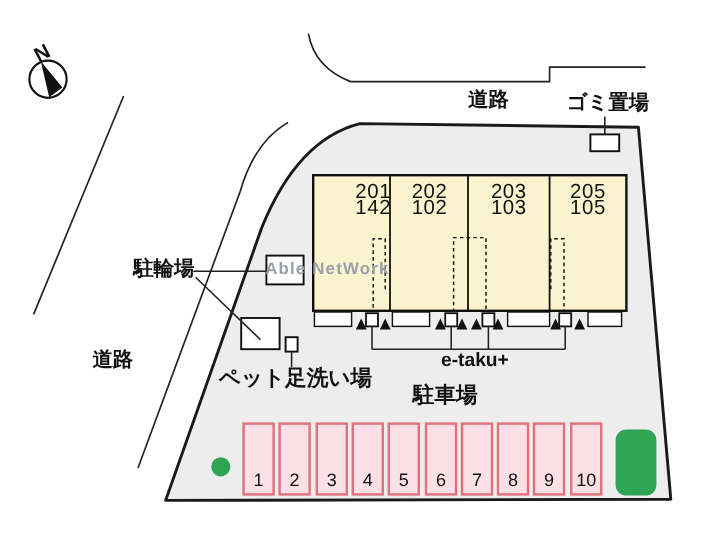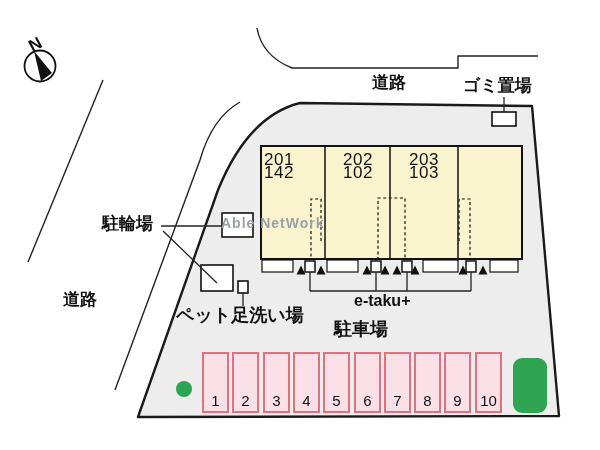--- a/index.html
+++ b/index.html
@@ -15,21 +15,21 @@
   .wbox{fill:#fff;stroke:#111;stroke-width:1.6;}
   .porch{fill:#fff;stroke:#111;stroke-width:1.2;}
   .door{fill:#fff;stroke:#111;stroke-width:1.5;}
   .dashed{fill:none;stroke:#111;stroke-width:1.2;stroke-dasharray:3 2.6;}
   .tri{fill:#111;}
   .leader{fill:none;stroke:#222;stroke-width:1.3;}
   .green{fill:var(--greenery,#2FA452);}
   .compass-circle{fill:#fff;stroke:#111;stroke-width:1.8;}
   .needle{fill:#111;}
   .n-text{font:bold 17px "Liberation Sans",sans-serif;fill:#111;}
-  .lbl{position:absolute;font-weight:600;font-size:17px;text-align:left;white-space:nowrap;line-height:1.1;}
+  .lbl{position:absolute;font-weight:600;font-size:17px;text-align:right;white-space:nowrap;line-height:1.1;}
   .watermark{position:absolute;left:221px;top:215px;width:170px;font-weight:bold;font-size:14px;
     letter-spacing:1px;color:var(--watermark,#9AA0A8);white-space:nowrap;}
   .unit{position:absolute;top:153px;width:64px;text-align:center;font-size:17px;line-height:13px;
     letter-spacing:0.5px;}
   .space{position:absolute;top:352px;width:27px;height:61px;background:var(--parking-fill,#FBE1E7);
     border:2px solid var(--parking-border,#E0717F);box-sizing:border-box;}
   .space .num{position:absolute;bottom:2px;left:0;right:0;text-align:center;font-size:15px;color:#111;}
 </style>
 </head>
 <body>
@@ -98,31 +98,35 @@
   <div class="lbl" style="left:372px;top:74px;width:52px;">道路</div>
   <div class="lbl" style="left:463px;top:77px;width:78px;">ゴミ置場</div>
   <div class="lbl" style="left:102px;top:215px;width:60px;">駐輪場</div>
   <div class="lbl" style="left:63px;top:291px;width:48px;">道路</div>
   <div class="lbl" style="left:176px;top:306px;width:134px;font-size:18px;">ペット足洗い場</div>
   <div class="lbl" style="left:354px;top:292px;width:70px;font-size:16px;">e-taku+</div>
   <div class="lbl" style="left:334px;top:320px;width:64px;font-size:18px;">駐車場</div>
 
   <div class="watermark">Able NetWork</div>
 
-  <div class="unit" style="left:247px;">
+  <div class="unit" style="left:279px;">
     <div>201</div>
     <div>142</div>
   </div>
   <div class="unit" style="left:326px;">
     <div>202</div>
     <div>102</div>
   </div>
   <div class="unit" style="left:392px;">
     <div>203</div>
     <div>103</div>
+  </div>
+  <div class="unit" style="left:458px;">
+    <div>205</div>
+    <div>105</div>
   </div>
 
   <div class="space" style="left:202px;">
     <div class="num">1</div>
     </div>
   <div class="space" style="left:232px;">
     <div class="num">2</div>
     </div>
   <div class="space" style="left:263px;">
     <div class="num">3</div>

